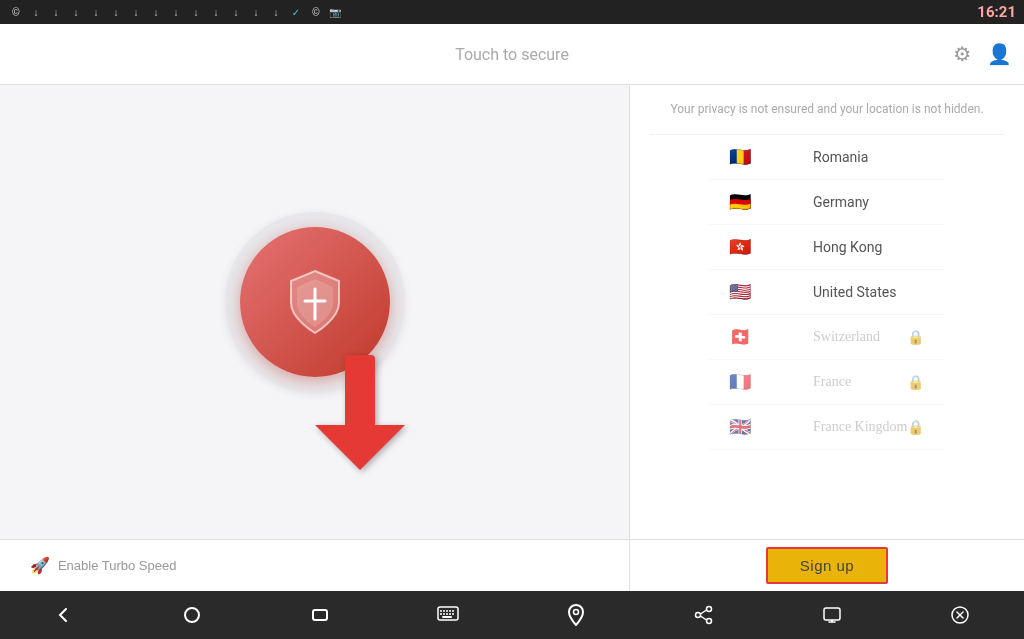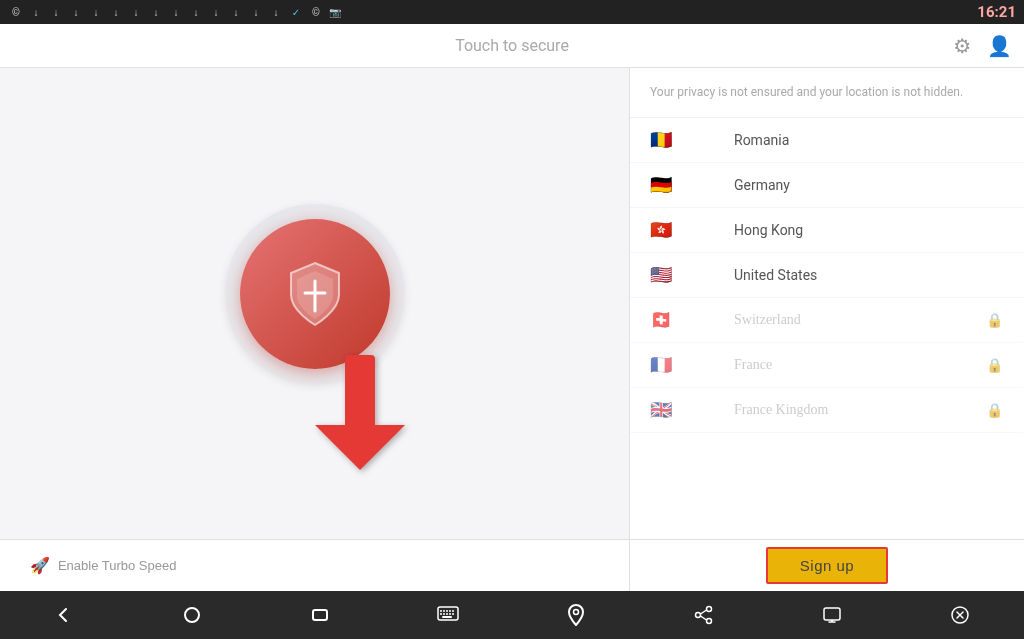--- a/index.html
+++ b/index.html
@@ -41,21 +41,21 @@
       color: #4fc3f7;
     }
     .status-bar-time {
       color: #fca5a5;
       font-size: 15px;
       font-weight: bold;
     }
 
     
     .header {
-      height: 44px;
+      height: 61px;
       background: #fff;
       display: flex;
       align-items: center;
       justify-content: center;
       border-bottom: 1px solid #e0e0e0;
       flex-shrink: 0;
       position: relative;
     }
     .header-title {
       color: #aaa;
@@ -181,20 +181,21 @@
       letter-spacing: 0.5px;
     }
 
     
     .right-panel {
       flex: 1;
       background: #fff;
       display: flex;
       flex-direction: column;
       overflow-y: auto;
+      align-items: center;
     }
 
     .privacy-notice {
       padding: 16px 20px;
       color: #aaa;
       font-size: 12px;
       border-bottom: 1px solid #f0f0f0;
       line-height: 1.4;
     }
 

